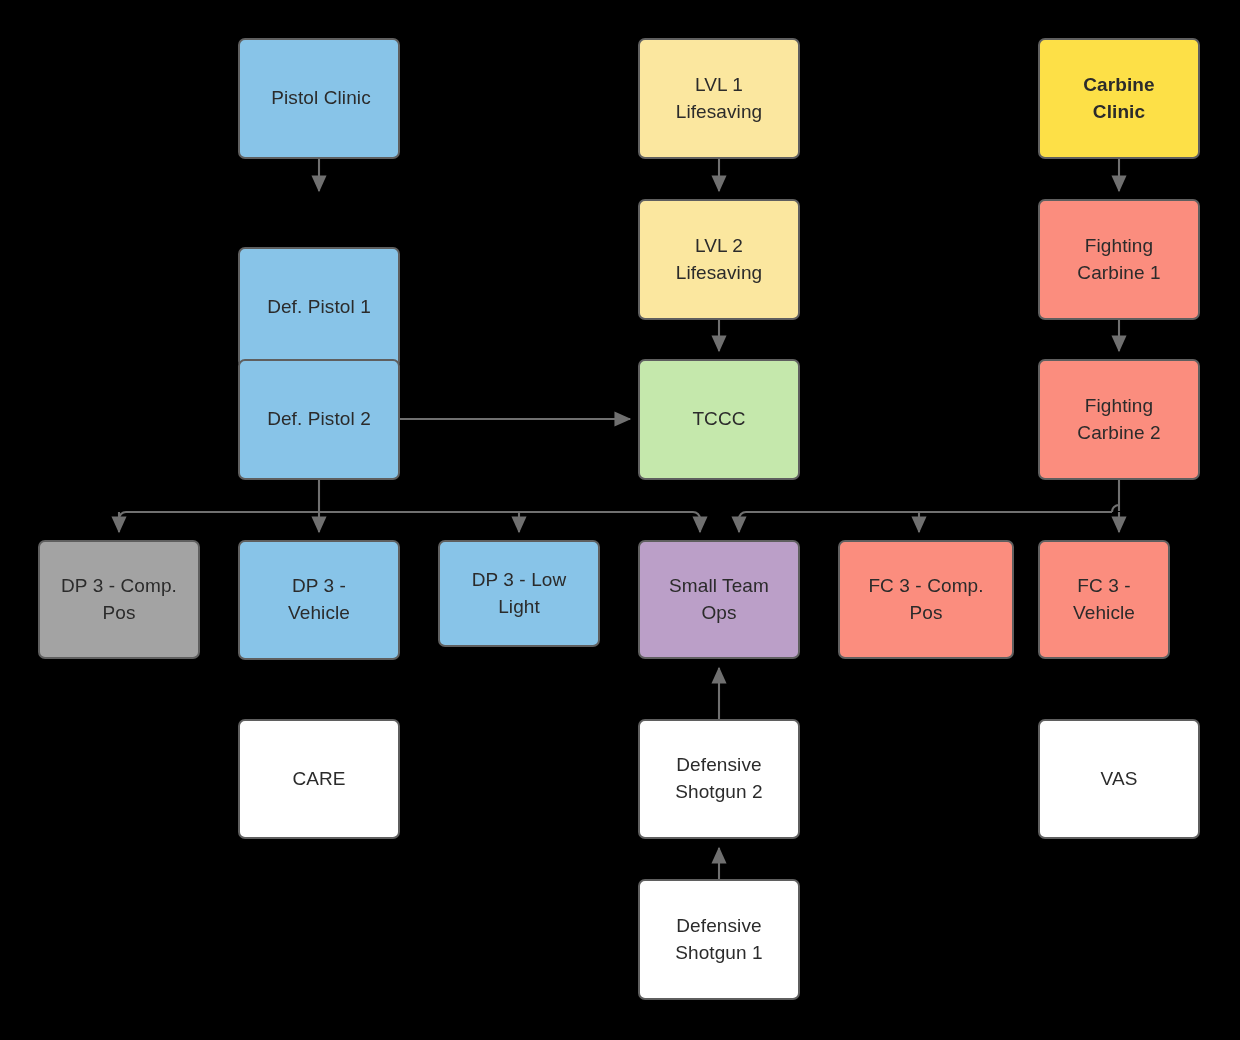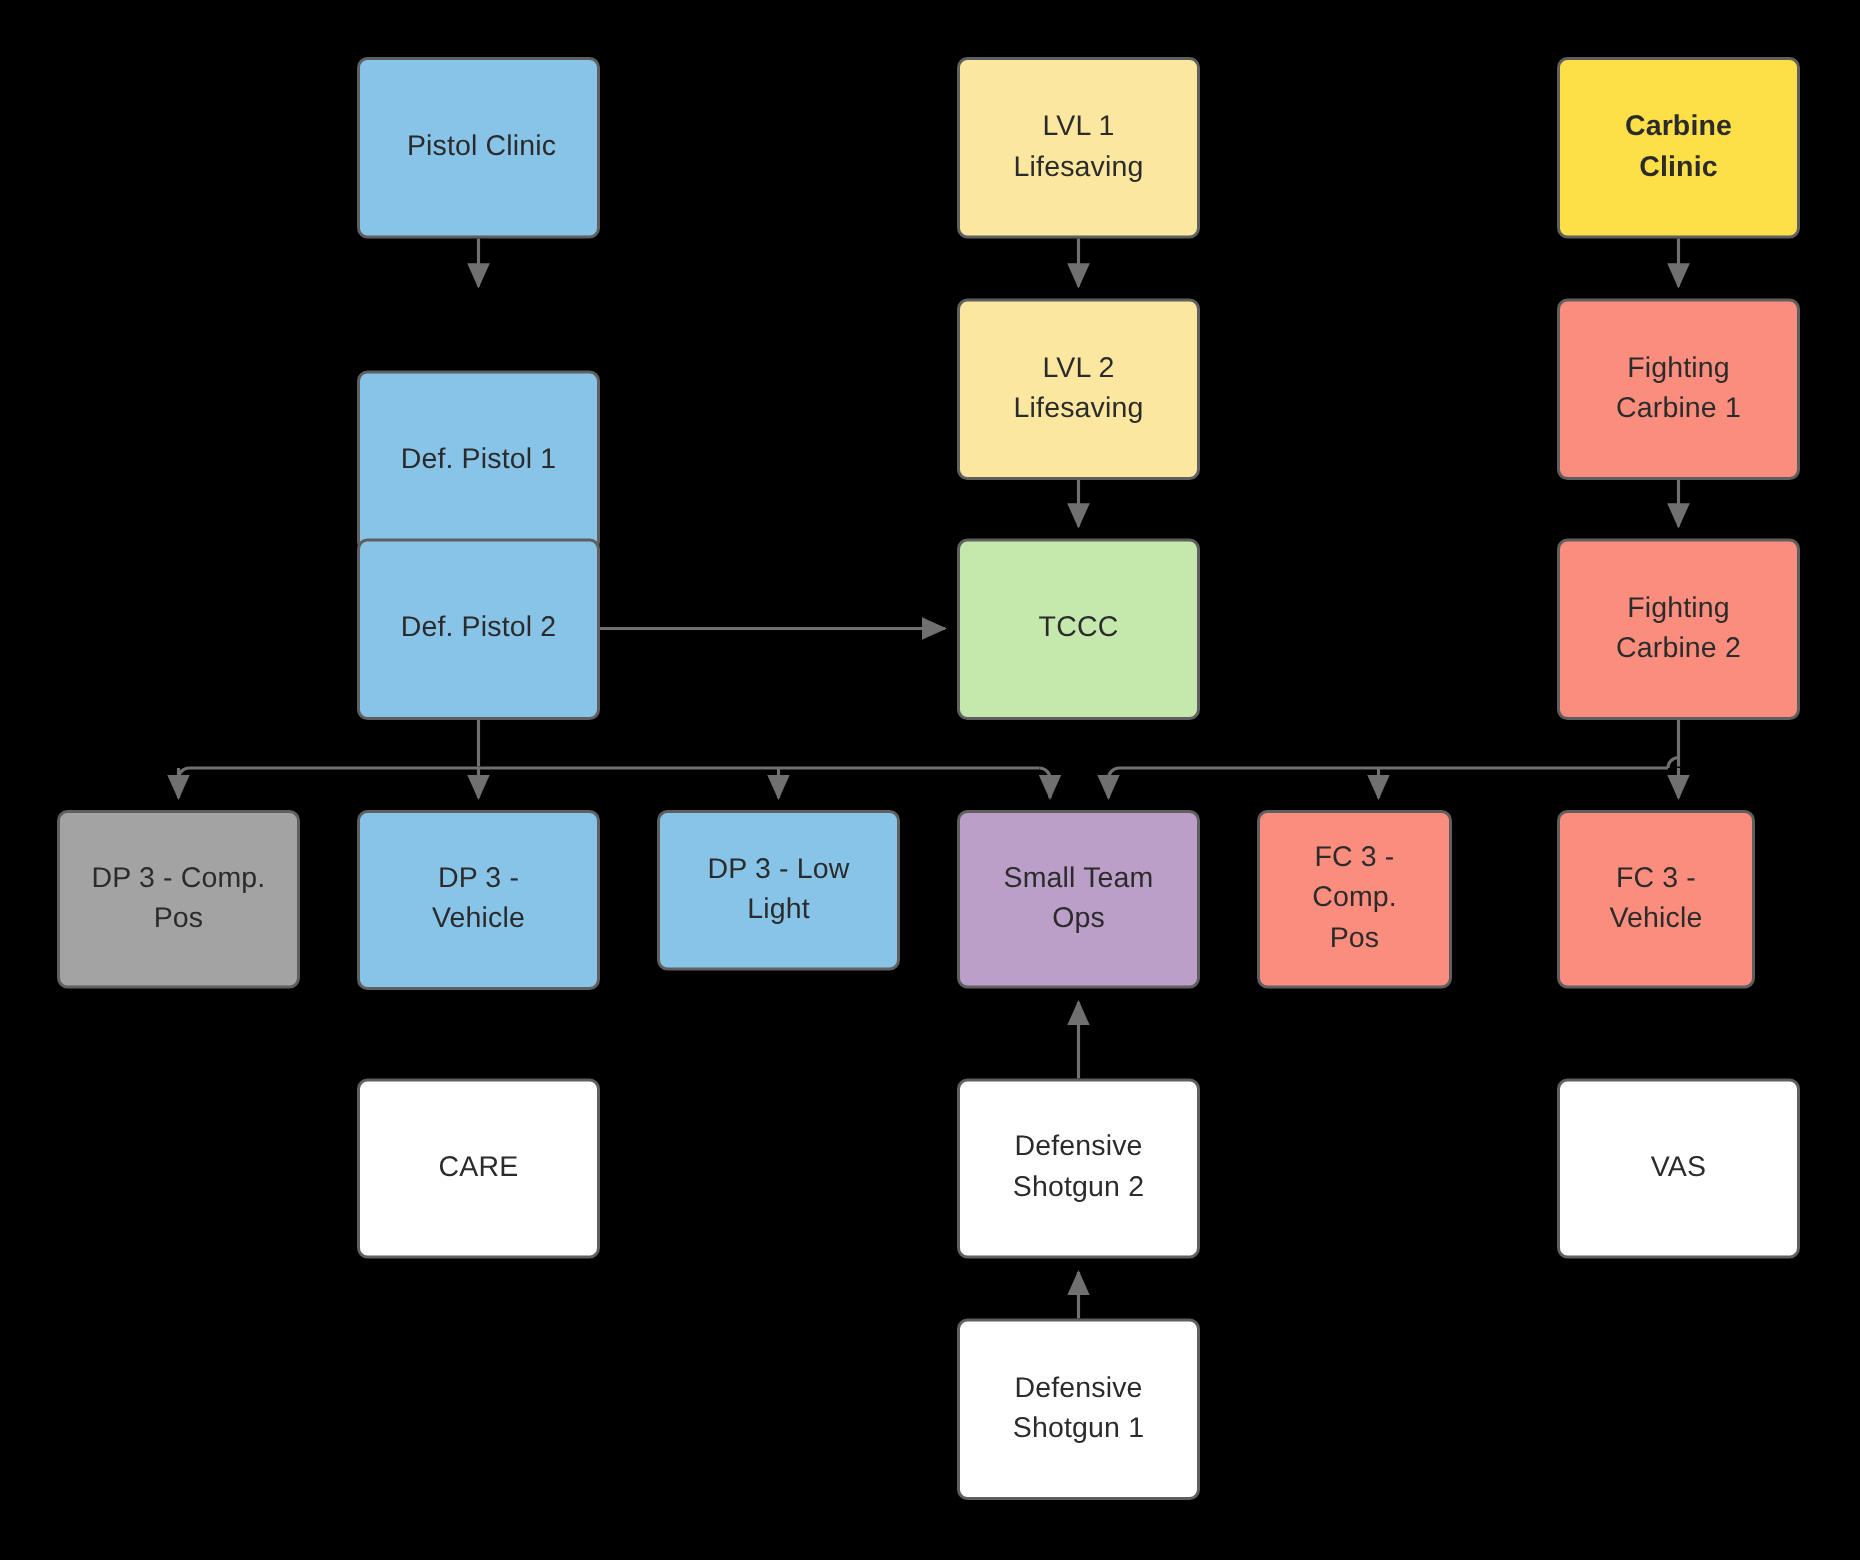--- a/index.html
+++ b/index.html
@@ -149,21 +149,21 @@
 Vehicle</span>
       </div>
       <div class="node" style="left: 438px; top: 540px; width: 162px; height: 107px; background: rgb(136, 196, 232); border-color: rgb(95, 95, 95); color: rgb(43, 43, 43);">
         <span class="label">DP 3 - Low
 Light</span>
       </div>
       <div class="node" style="left: 638px; top: 540px; width: 162px; height: 119px; background: rgb(187, 159, 200); border-color: rgb(95, 95, 95); color: rgb(43, 43, 43);">
         <span class="label">Small Team
 Ops</span>
       </div>
-      <div class="node" style="left: 838px; top: 540px; width: 130px; height: 119px; background: rgb(251, 141, 126); border-color: rgb(95, 95, 95); color: rgb(43, 43, 43);">
+      <div class="node" style="left: 838px; top: 540px; width: 176px; height: 119px; background: rgb(251, 141, 126); border-color: rgb(95, 95, 95); color: rgb(43, 43, 43);">
         <span class="label">FC 3 - Comp.
 Pos</span>
       </div>
       <div class="node" style="left: 1038px; top: 540px; width: 132px; height: 119px; background: rgb(251, 141, 126); border-color: rgb(95, 95, 95); color: rgb(43, 43, 43);">
         <span class="label">FC 3 -
 Vehicle</span>
       </div>
       <div class="node" style="left: 238px; top: 719px; width: 162px; height: 120px; background: rgb(255, 255, 255); border-color: rgb(95, 95, 95); color: rgb(43, 43, 43);">
         <span class="label">CARE</span>
       </div>

